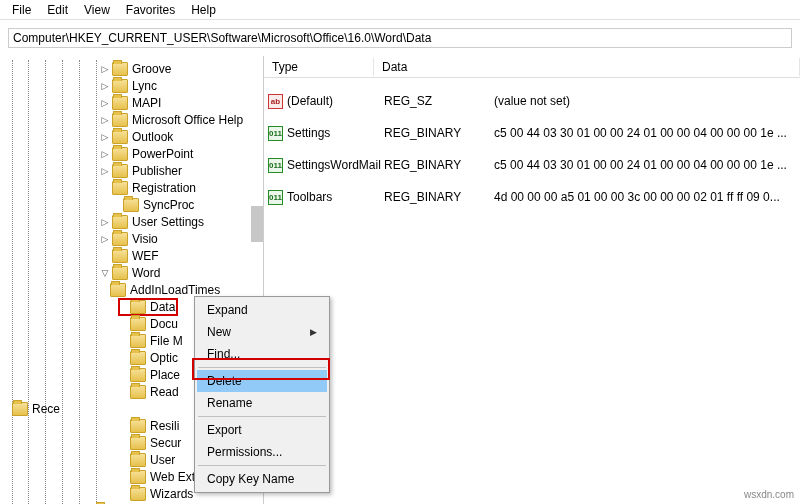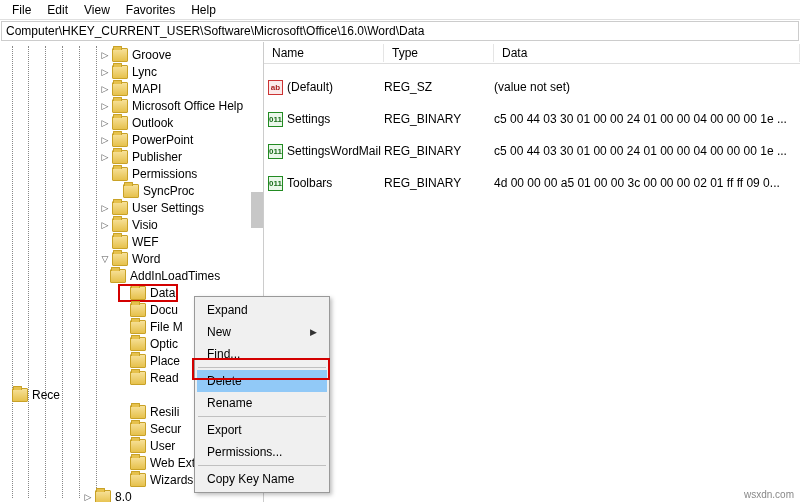--- a/index.html
+++ b/index.html
@@ -20,21 +20,21 @@
     height: 20px;
     align-items: center;
   }
   .menubar span {
     padding: 2px 8px;
     cursor: default;
   }
   .addressbar {
     padding: 2px 4px;
     border: 1px solid #ccc;
-    margin: 1px;
+    margin: 8px;
     height: 20px;
     display: flex;
     align-items: center;
   }
   .main {
     display: flex;
     height: calc(100% - 44px);
   }
   .tree-pane {
     width: 264px;
@@ -249,21 +249,21 @@
           <span class="tree-label">PowerPoint</span>
         </div>
         <div class="tree-row" style="padding-left: 100px;">
           <span class="expander">▷</span>
           <span class="folder"></span>
           <span class="tree-label">Publisher</span>
         </div>
         <div class="tree-row" style="padding-left: 100px;">
           <span class="expander"></span>
           <span class="folder"></span>
-          <span class="tree-label">Permissions</span>
+          <span class="tree-label">Registration</span>
         </div>
         <div class="tree-row" style="padding-left: 100px; margin-left: 11px;">
           <span class="expander"></span>
           <span class="folder"></span>
           <span class="tree-label">SyncProc</span>
         </div>
         <div class="tree-row" style="padding-left: 100px;">
           <span class="expander">▷</span>
           <span class="folder"></span>
           <span class="tree-label">User Settings</span>
@@ -353,21 +353,20 @@
           <span class="expander">▷</span>
           <span class="folder"></span>
           <span class="tree-label">8.0</span>
         </div>
       </div>
     <div class="scroll-thumb"></div>
   </div>
 
   <div class="list-pane">
     <div class="list-header">
-      <div class="col-name">Name</div>
       <div class="col-type">Type</div>
       <div class="col-data">Data</div>
     </div>
     <div id="list-body">
         <div class="list-row">
           <div class="col-name">
             <span class="val-icon str">ab</span>
             <span>(Default)</span>
           </div>
           <div class="col-type">REG_SZ</div>

